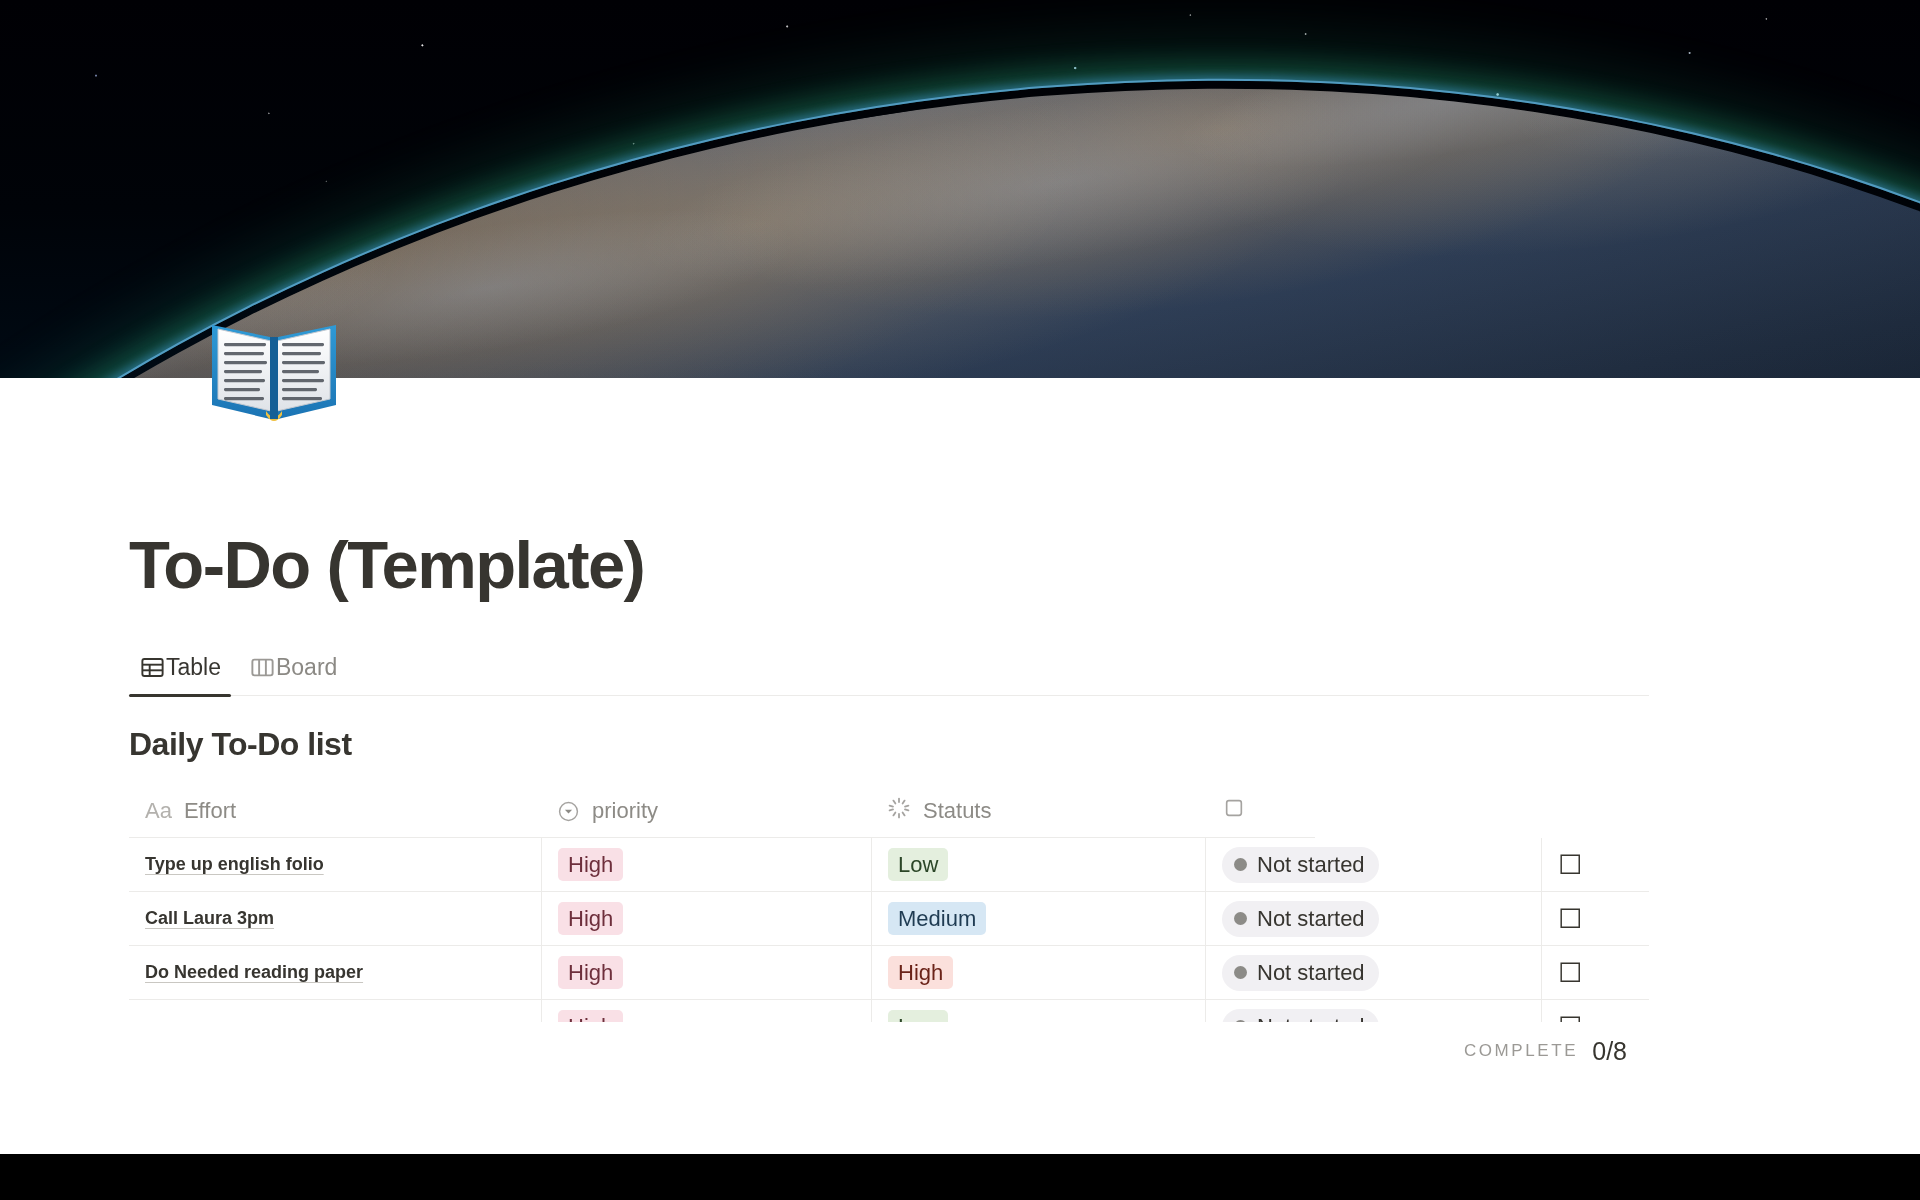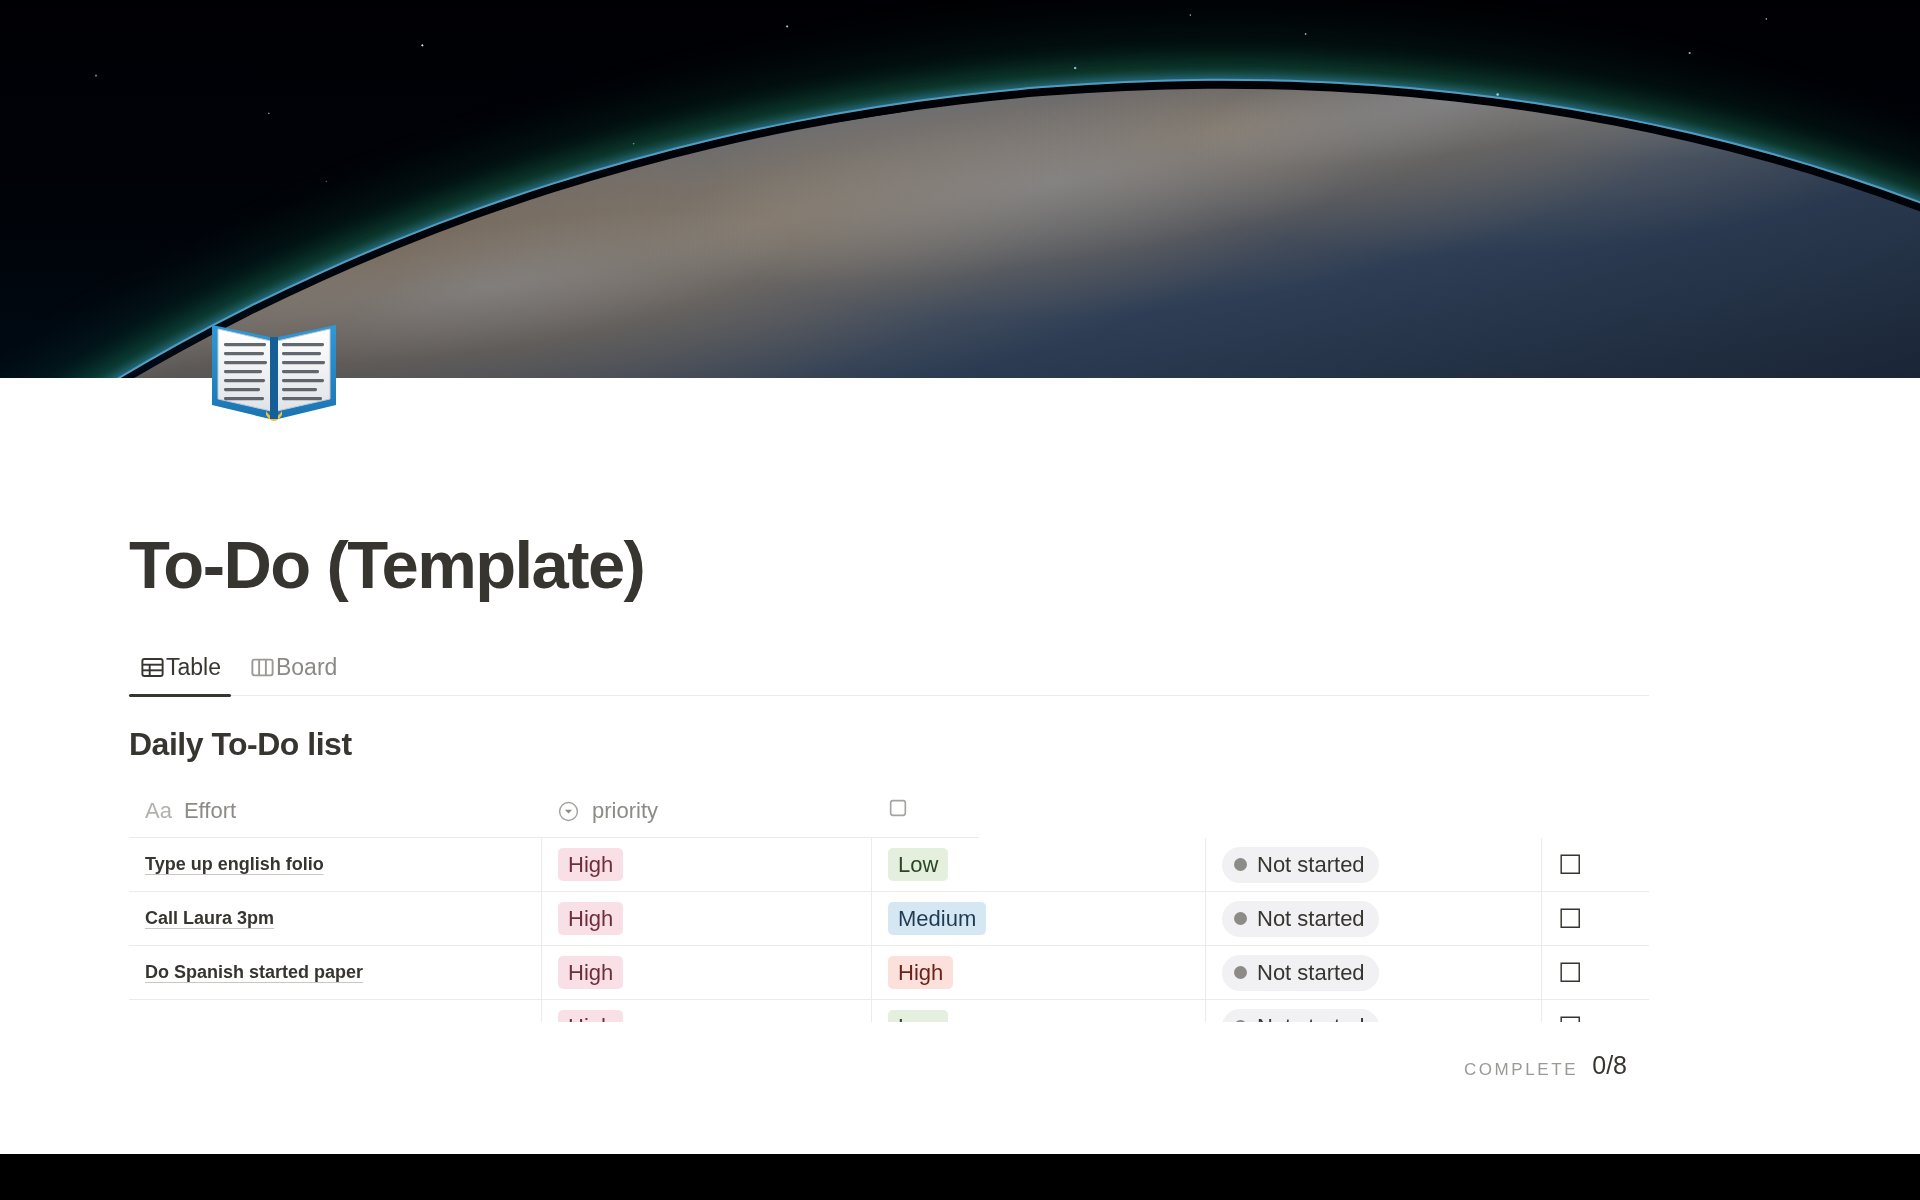--- a/index.html
+++ b/index.html
@@ -177,21 +177,21 @@
     line-height:1;
   }
 
   
   .clip-row { height:22px; overflow:hidden; }
   .clip-row .tcell { height:54px; }
 
   
   .foot {
     width:1520px; margin:0 auto;
-    display:flex; justify-content:flex-end; align-items:flex-end;
+    display:flex; justify-content:flex-end; align-items:center;
     gap:14px; padding-right:2px;
     height:58px;
   }
   .foot-label { font-size:17px; letter-spacing:2.6px; color:#9b9995; }
   .foot-count { font-size:25px; color:#37352f; }
 
   .bottom-bar {
     position:absolute; left:0; bottom:0; width:1920px; height:46px; background:#000;
   }
 
@@ -318,20 +318,37 @@
           </div>
           <div class="tcell c-prio">
             <span>
               <svg class="icon-circle" width="23" height="23" viewBox="0 0 24 24">
                 <circle cx="12" cy="12" r="9.3" fill="none" stroke="#a5a3a0" stroke-width="1.5"></circle>
                 <path d="M8.2 10.3 L12 14.2 L15.8 10.3 Z" fill="#8d8b86"></path>
               </svg>
             </span>
             <span>priority</span>
           </div>
+          <div class="tcell c-status">
+            <span>
+              <svg width="24" height="24" viewBox="0 0 24 24" stroke="#a5a3a0" stroke-width="1.8" stroke-linecap="round">
+                <line x1="12" y1="2.6" x2="12" y2="6"></line>
+                <line x1="17.6" y1="4.6" x2="15.6" y2="7.6"></line>
+                <line x1="21.4" y1="9.6" x2="18" y2="10.6"></line>
+                <line x1="21.4" y1="14.4" x2="18" y2="13.4"></line>
+                <line x1="17.6" y1="19.4" x2="15.6" y2="16.4"></line>
+                <line x1="12" y1="21.4" x2="12" y2="18"></line>
+                <line x1="6.4" y1="19.4" x2="8.4" y2="16.4"></line>
+                <line x1="2.6" y1="14.4" x2="6" y2="13.4"></line>
+                <line x1="2.6" y1="9.6" x2="6" y2="10.6"></line>
+                <line x1="6.4" y1="4.6" x2="8.4" y2="7.6"></line>
+              </svg>
+            </span>
+            <span>Statuts</span>
+          </div>
           <div class="tcell c-check">
             <span>
               <svg width="22" height="22" viewBox="0 0 24 24" fill="none" stroke="#a5a3a0" stroke-width="1.8">
                 <rect x="4" y="4" width="16" height="16" rx="2.5"></rect>
               </svg>
             </span>
           </div>
         </div>
 
         <div class="tbody">
@@ -373,21 +390,21 @@
                 <span>Not started</span>
               </span>
             </div>
             <div class="tcell c-check">
               <span class="checkbox-glyph">☐</span>
             </div>
           </div>
 
           <div class="trow">
             <div class="tcell c-tasks">
-              <span class="task-link">Do Spanish started paper</span>
+              <span class="task-link">Do Needed reading paper</span>
             </div>
             <div class="tcell c-prio">
               <span class="pill pill-pink">High</span>
             </div>
             <div class="tcell c-effort">
               <span class="pill pill-red">High</span>
             </div>
             <div class="tcell c-status">
               <span class="status-pill">
                 <span class="status-dot"></span>

